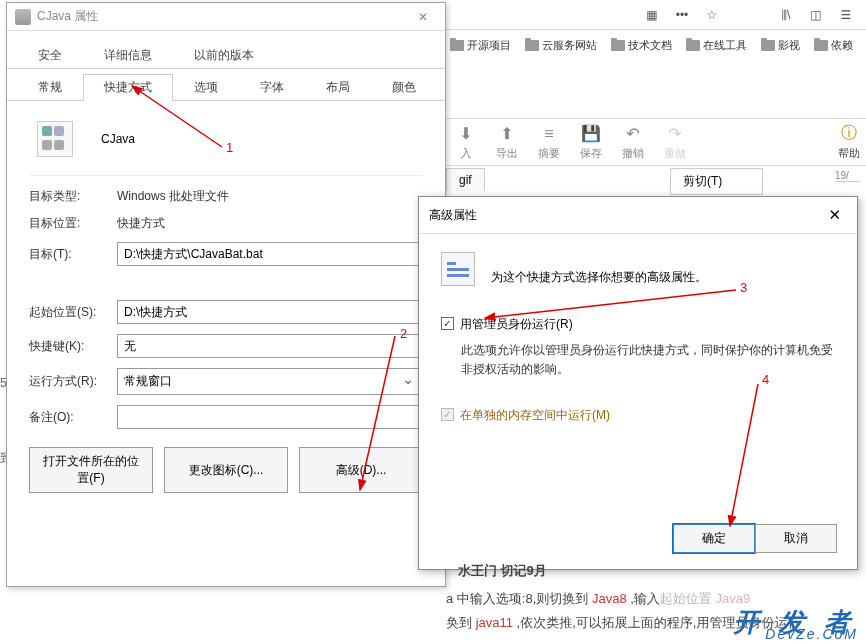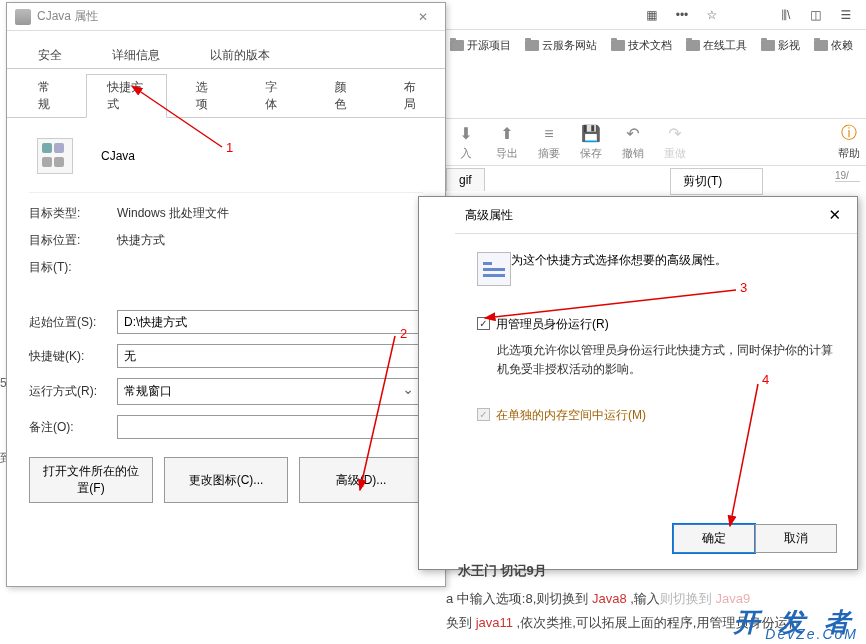--- a/index.html
+++ b/index.html
@@ -60,21 +60,21 @@
       height: 28px;
       display: flex;
       align-items: center;
       padding: 0 8px;
       border-bottom: 1px solid #ddd;
       color: #888;
     }
     .dlg-title .wicon { width: 16px; height: 16px; margin-right: 6px; background: linear-gradient(#bbb,#999); border-radius:2px; }
     .dlg-close { margin-left: auto; width: 28px; height: 22px; display:flex;align-items:center;justify-content:center; color:#888; cursor:pointer; }
     
-    .tab-row { display: flex; border-bottom: 1px solid #ccc; padding: 4px 1px 0 10px; gap: 8px; }
+    .tab-row { display: flex; border-bottom: 1px solid #ccc; padding: 4px 1px 0 10px; }
     .tab-row.top { margin-top: 6px; }
     .tab {
       padding: 4px 20px;
       border: 1px solid transparent;
       color: #444;
       font-size: 12px;
       cursor: pointer;
       position: relative;
       top: 1px;
     }
@@ -135,32 +135,31 @@
     
     
     .adv-dialog {
       position: absolute;
       top: 196px; left: 418px;
       width: 440px;
       height: 374px;
       border: 1px solid #888;
       background: #fff;
       box-shadow: 2px 2px 8px rgba(0,0,0,0.3);
-      padding-left: 36px;
     }
     .adv-title {
       padding: 7px 10px;
       border-bottom: 1px solid #ddd;
       display: flex;
       align-items: center;
       font-size: 12px;
     }
     .adv-close { margin-left: auto; font-size: 15px; cursor: pointer; padding: 2px 6px; }
     .adv-body { padding: 18px 22px; }
-    .adv-head { display: flex; align-items: flex-start; margin-bottom: 30px; }
+    .adv-head { display: flex; align-items: flex-end; gap: 16px; margin-bottom: 30px; }
     .adv-icon {
       width: 34px; height: 34px;
       border: 1px solid #bbb;
       display:flex; flex-direction:column; justify-content:center; gap:3px; padding:5px;
       background:#f4f6fb;
     }
     .adv-icon i { height:3px; background:#6688cc; display:block; }
     .adv-icon i:first-child{width:40%;}
 
     .chk-row { display:flex; align-items:flex-start; gap:6px; margin:8px 0; }
@@ -318,22 +317,22 @@
   <div class="tab-row top">
     <div class="tab">安全</div>
     <div class="tab">详细信息</div>
     <div class="tab">以前的版本</div>
   </div>
   <div class="tab-row">
     <div class="tab">常规</div>
     <div class="tab active">快捷方式</div>
     <div class="tab">选项</div>
     <div class="tab">字体</div>
+    <div class="tab">布局</div>
     <div class="tab">颜色</div>
-    <div class="tab">布局</div>
   </div>
 
   <div class="dlg-body">
     <div class="app-head">
       <span class="app-icon">
           <i class="g1"></i>
           <i class="g2"></i>
           <i></i>
           <i></i>
         </span>
@@ -343,20 +342,21 @@
     <div class="frow">
       <span class="flabel">目标类型:</span>
       <span class="fval">Windows 批处理文件</span>
     </div>
     <div class="frow">
       <span class="flabel">目标位置:</span>
       <span class="fval">快捷方式</span>
     </div>
     <div class="frow">
       <span class="flabel">目标(T):</span>
+      <input class="finput" value="D:\快捷方式\CJavaBat.bat" style="">
     </div>
     <div style="height:14px"></div>
     <div class="frow">
       <span class="flabel">起始位置(S):</span>
       <input class="finput" value="D:\快捷方式" style="">
     </div>
     <div class="frow">
       <span class="flabel">快捷键(K):</span>
       <input class="finput" value="无" style="">
     </div>
@@ -404,21 +404,21 @@
     </div>
   </div>
   <div class="adv-btns">
     <button class="wbtn primary">确定</button>
     <button class="wbtn">取消</button>
   </div>
 </div>
 
 <div class="article-txt" style="bottom:62px; left:458px;"><b>水王门 切记9月</b></div>
 <div class="article-txt" style="bottom:34px; left:446px;">
-  <span>a 中输入选项:8,则切换到 </span><span class="red">Java8</span><span> ,输入</span><span style="opacity:.4">则切换到</span> <span class="red" style="opacity:.4">Java9</span>
+  <span>a 中输入选项:8,则切换到 </span><span class="red">Java8</span><span> ,输入</span><span style="opacity:.4">起始位置</span> <span class="red" style="opacity:.4">Java9</span>
 </div>
 <div class="article-txt" style="bottom:10px; left:446px;">
   <span>奂到 </span><span class="red">java11</span><span> ,依次类推,可以拓展上面的程序,用管理员身份运行</span>
 </div>
 
 <div class="watermark">开 发 者</div>
 <div class="watermark2">DevZe.CoM</div>
 
 <svg class="arrow-svg" width="866" height="644">
   <defs>

